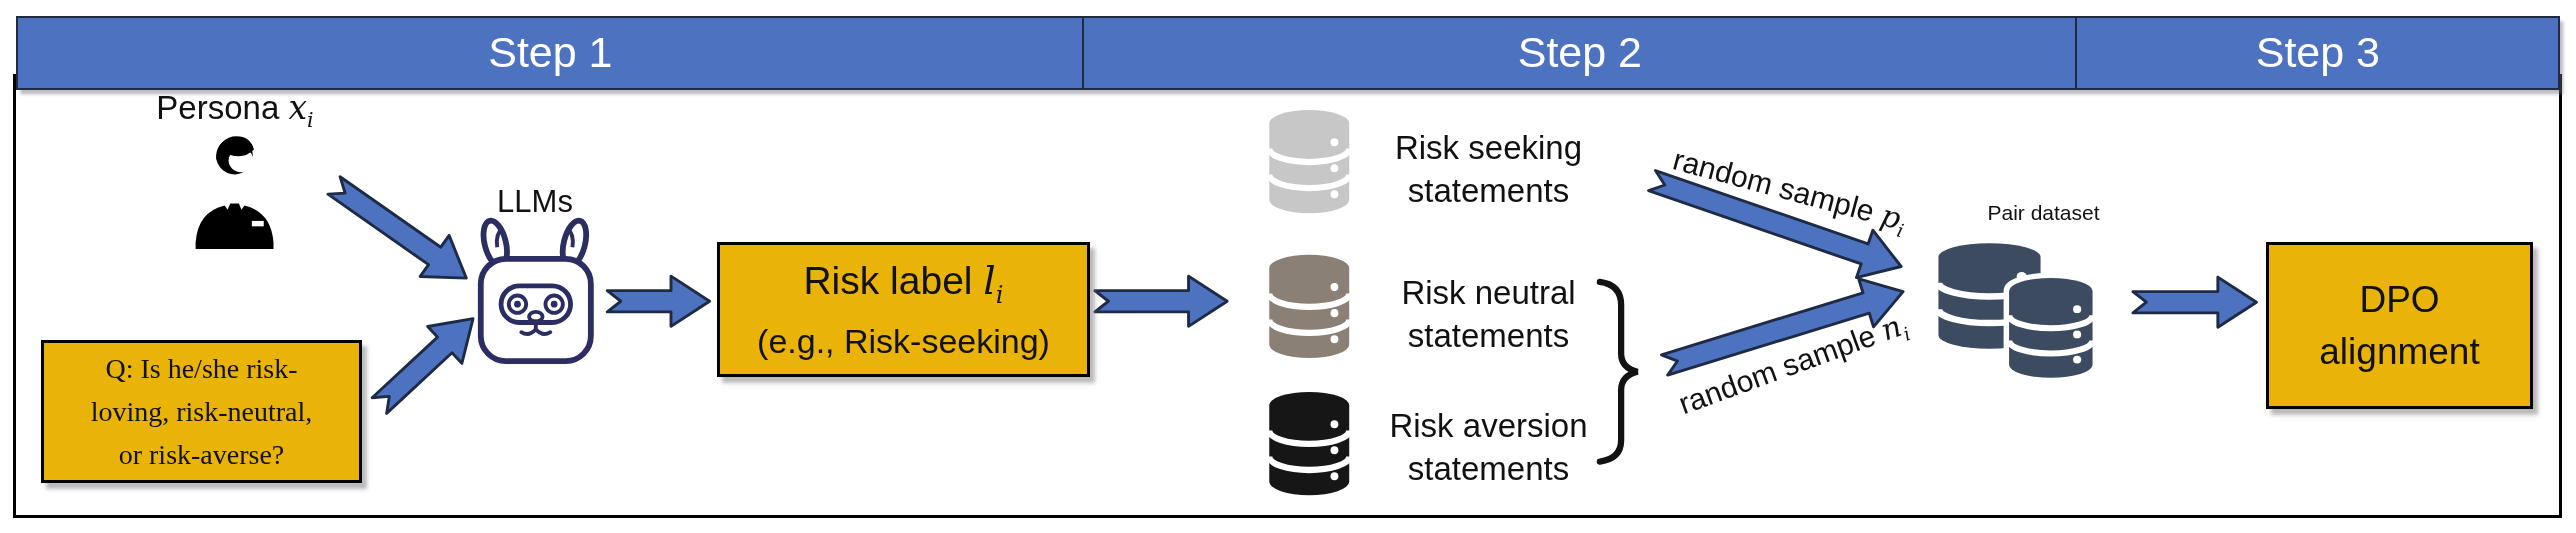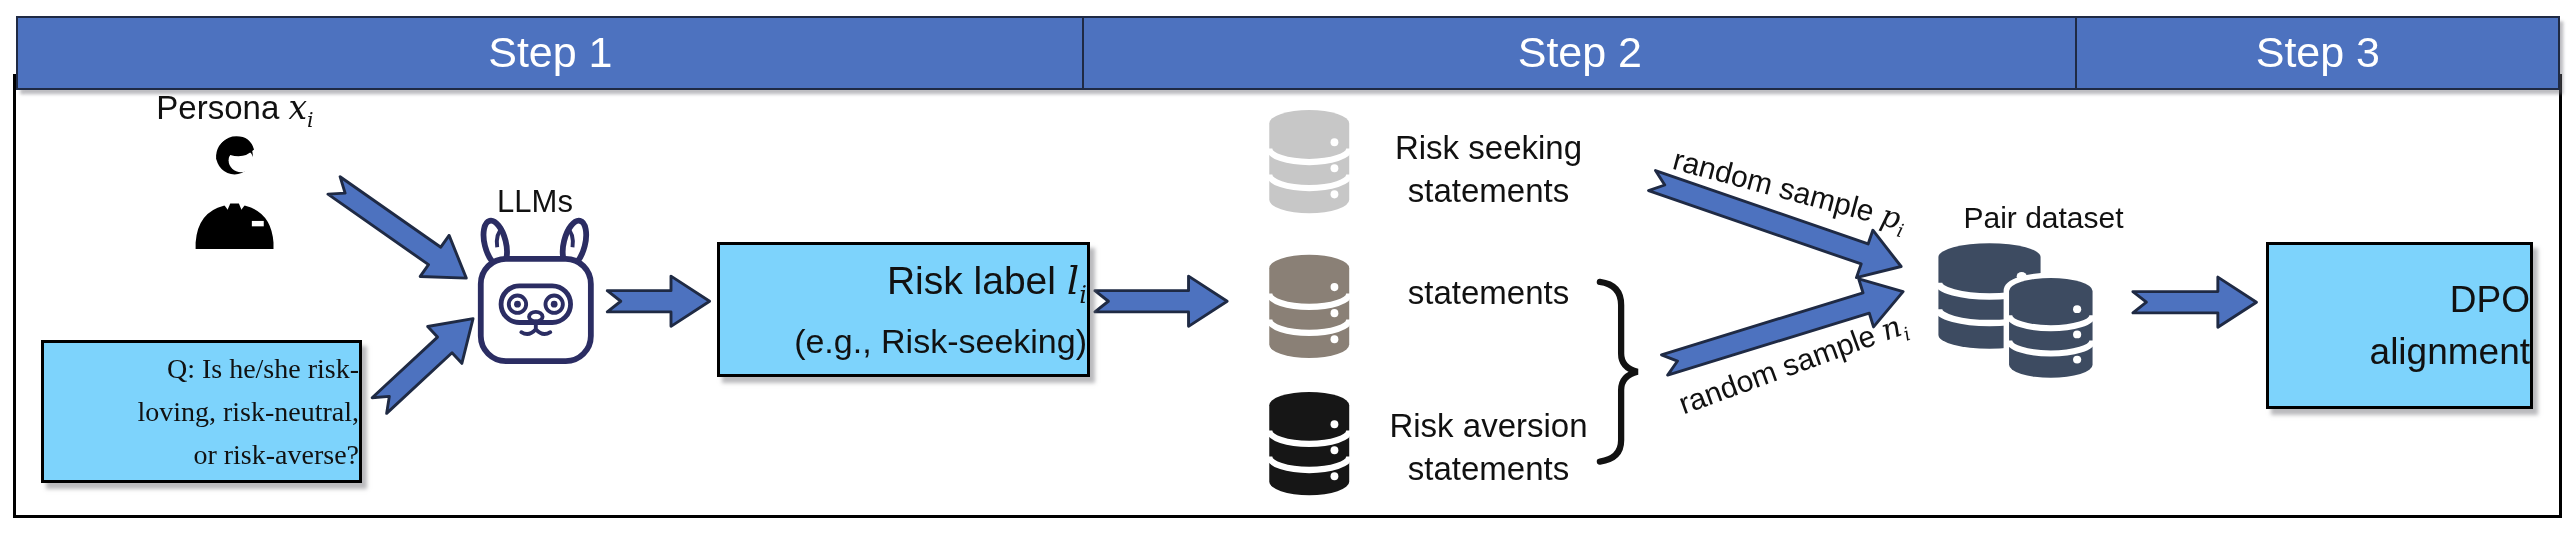--- a/index.html
+++ b/index.html
@@ -15,32 +15,32 @@
   .step{display:flex;align-items:center;justify-content:center;color:#fff;
         font-size:43px;box-sizing:border-box;}
   .step.s1{width:1066px;border-right:2.9px solid var(--navy,#1F2A44);}
   .step.s2{width:993px;border-right:2.9px solid var(--navy,#1F2A44);}
   .step.s3{flex:1;}
   
   .lbl{position:absolute;text-align:center;line-height:1.15;}
   .math{font-family:"DejaVu Serif",serif;font-style:italic;}
   .math sub{font-size:0.62em;font-style:italic;}
   
-  .wbox{position:absolute;background:#7dd3fc;border:3.9px solid #000;box-sizing:border-box;
-        display:flex;flex-direction:column;align-items:flex-end;justify-content:center;
+  .wbox{position:absolute;background:#eab308;border:3.9px solid #000;box-sizing:border-box;
+        display:flex;flex-direction:column;align-items:center;justify-content:center;
         text-align:center;box-shadow:4.8px 5.8px 3.9px rgba(120,120,125,.5);}
   #question-box{left:41px;top:340px;width:321px;height:143px;font-size:28px;line-height:43px;font-family:Liberation Serif, serif;}
   #risk-label-box{left:717px;top:242px;width:373px;height:135px;}
   #risk-label-box .l1{font-size:39px;line-height:50px;}
   #risk-label-box .l2{font-size:34px;line-height:44px;}
   #dpo-box{left:2266px;top:242px;width:267px;height:167px;font-size:37px;line-height:52px;}
   
   #persona-label{left:114px;top:89px;width:242px;font-size:33px;}
   #llms-label{left:477px;top:184px;width:116px;font-size:31px;}
-  #pair-label{left:1918px;top:201px;width:251px;font-size:30px;}
+  #pair-label{left:1918px;top:201px;width:251px;font-size:21px;}
   .dblbl{width:261px;left:1358px;font-size:33px;line-height:43px;}
   #db-lbl-0{top:126px;}
   #db-lbl-1{top:271px;}
   #db-lbl-2{top:404px;}
   .rot{position:absolute;width:329px;height:39px;text-align:center;font-size:30px;}
   #sample-p{left:1625px;top:172px;transform:rotate(15deg);}
   #sample-n{left:1629px;top:346px;transform:rotate(-20deg);}
   svg.layer{position:absolute;left:0;top:0;width:2576px;height:533px;}
 </style>
 </head>
@@ -150,20 +150,21 @@
       <span>Risk label </span><span class="math"><span>l</span><sub>i</sub></span>
     </div>
     <div class="l2">(e.g., Risk-seeking)</div>
   </div>
 
   <div class="lbl dblbl" id="db-lbl-0">
     <div>Risk seeking</div>
       <div>statements</div>
   </div>
   <div class="lbl dblbl" id="db-lbl-1">
+    <div>Risk neutral</div>
       <div>statements</div>
   </div>
   <div class="lbl dblbl" id="db-lbl-2">
     <div>Risk aversion</div>
       <div>statements</div>
   </div>
 
   <div class="rot" id="sample-p">
     <span>random sample </span><span class="math"><span>p</span><sub>i</sub></span>
   </div>

